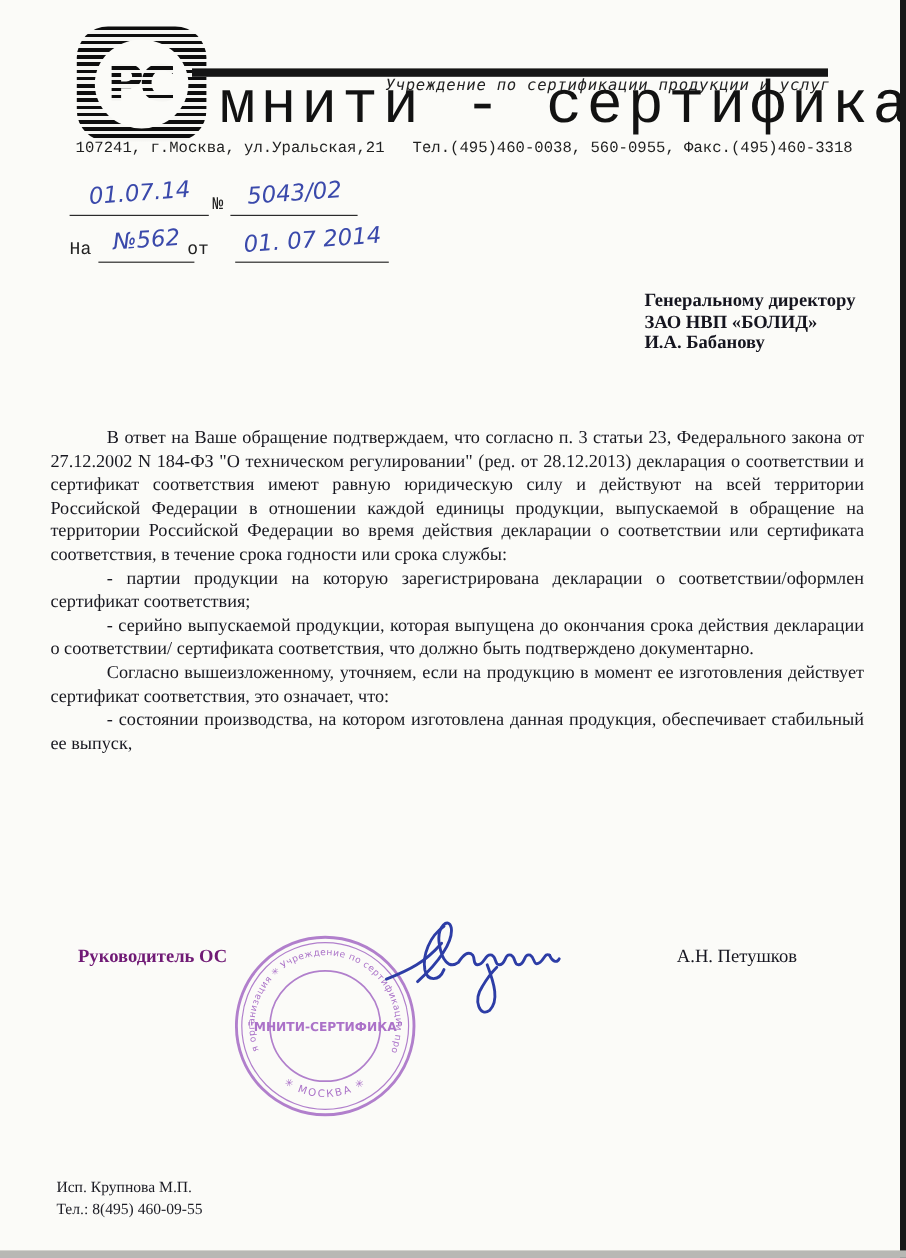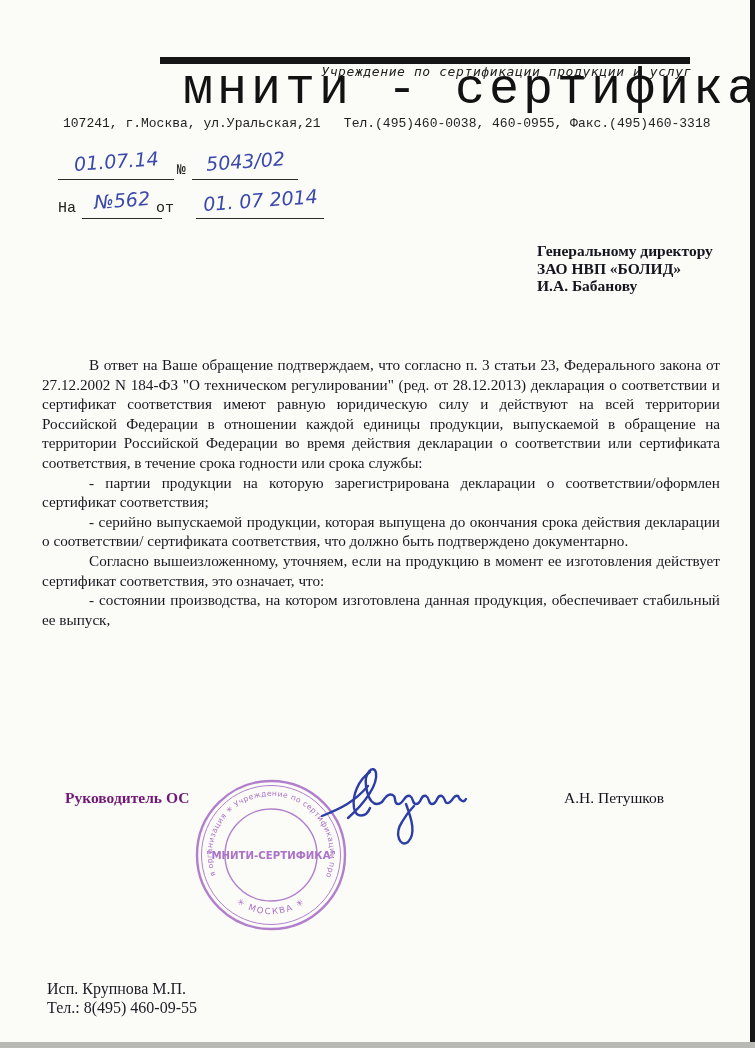--- a/index.html
+++ b/index.html
@@ -77,32 +77,37 @@
   .sig-name { position:absolute; left:564px; top:789px; font-weight:normal; font-size:15.5px; color:#15151f; }
   .signature-svg { position:absolute; left:318px; top:760px; width:150px; height:98px; }
   .stamp-svg { position:absolute; left:194px; top:778px; width:154px; height:154px; opacity:0.88; }
   .stamp-svg circle { fill:none; stroke:#a76fc6; }
   .stamp-svg text { fill:#a060c2; }
   .stamp-hidden-path { fill:none; stroke:none; }
 
   
   .footer {
     position:absolute; left:47px; top:980px;
-    font-size:16px; line-height:18.5px; color:#1c1c24;
+    font-size:13px; line-height:18.5px; color:#1c1c24;
   }
 </style>
 </head>
 <body>
 
 <div class="page">
 
+  <div class="logo">
+    <div class="logo-inner">
+      <span class="logo-letters">РС</span>
+    </div>
+  </div>
   <div class="tagline">Учреждение по сертификации продукции и услуг</div>
   <div class="header-rule"></div>
   <div class="org-title">мнити - сертифика</div>
-  <div class="org-address">107241, г.Москва, ул.Уральская,21   Тел.(495)460-0038, 460-0955, Факс.(495)460-3318</div>
+  <div class="org-address">107241, г.Москва, ул.Уральская,21   Тел.(495)460-0038, 560-0955, Факс.(495)460-3318</div>
 
   <div class="hw-field" style="left:58px; top:150px; width:116px;">
     <span class="hw">01.07.14</span>
   </div>
   <span class="mono-label ref-num-sign">№</span>
   <div class="hw-field" style="left:192px; top:150px; width:106px;">
     <span class="hw">5043/02</span>
   </div>
   <span class="mono-label ref-on-label">На</span>
   <div class="hw-field" style="left:82px; top:189px; width:80px;">

